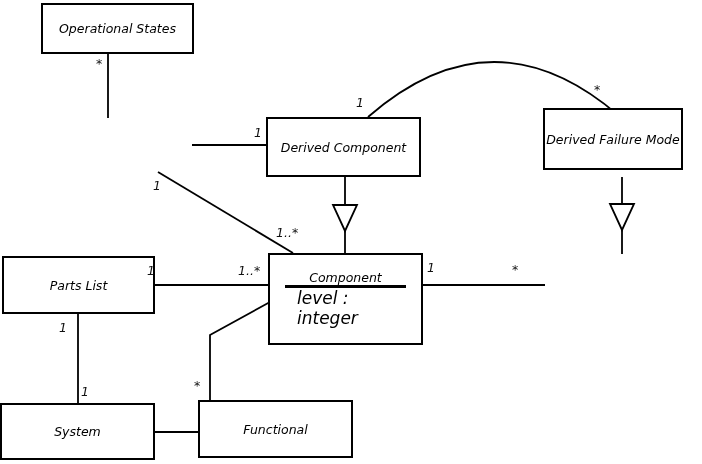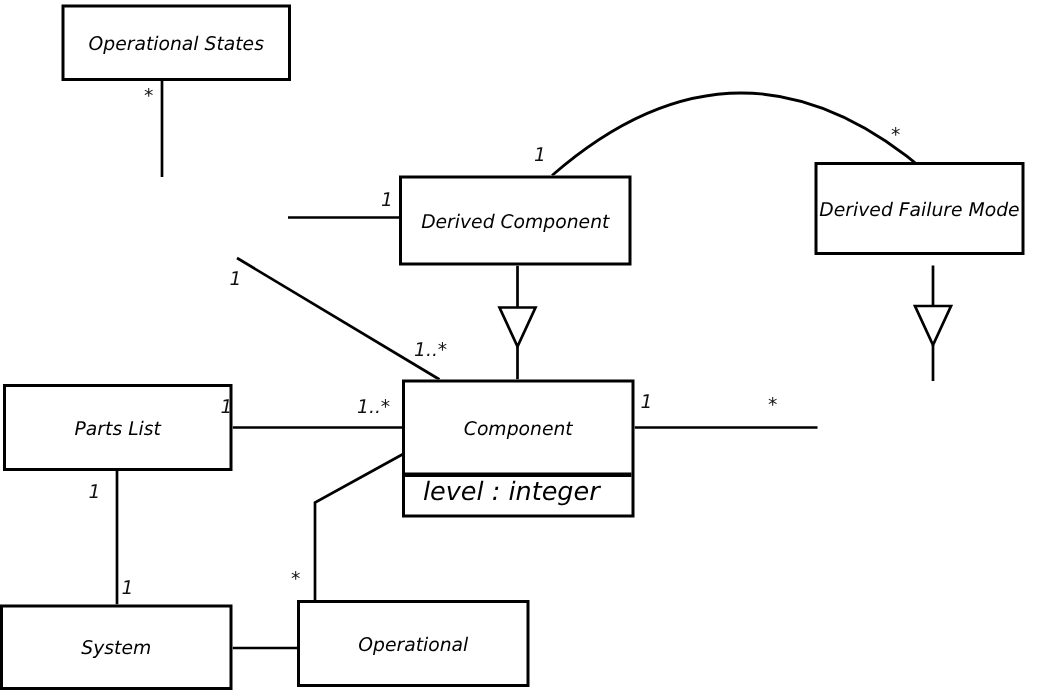--- a/index.html
+++ b/index.html
@@ -8,21 +8,21 @@
     font-family:"DejaVu Sans","Liberation Sans",sans-serif; color:#000;
     overflow:hidden;
     font-style:italic;
   }
   svg.edges { position:absolute; left:0; top:0; width:702px; height:464px; }
   .node {
     position:absolute; box-sizing:border-box; border:2px solid #000;
     background:#fff; display:flex; align-items:center; justify-content:center;
     font-size:12.5px; text-align:center; line-height:1.2;
   }
-  .node.component { flex-direction:column; align-items:stretch; justify-content:flex-start; padding:0; }
+  .node.component { flex-direction:column; align-items:stretch; justify-content:flex-start; padding:15px; }
   .node.component .name-compartment {
     height:60px; display:flex; align-items:center; justify-content:center;
     border-bottom:3px solid #000;
   }
   .node.component .attr-compartment {
     flex:1; display:flex; align-items:flex-start; justify-content:flex-start;
     padding-left:12px; font-size:17px; text-align:left;
   }
   .mult { position:absolute; font-size:12.5px; line-height:12px; color:#111; }
 </style>
@@ -85,21 +85,21 @@
       <span>level : integer</span>
     </div>
   </div>
 
 
   <div class="node" style="left:0px;top:403px;width:155px;height:57px">
     <span>System</span>
   </div>
 
   <div class="node" style="left:198px;top:400px;width:155px;height:58px">
-    <span>Operational</span>
+    <span>Functional</span>
   </div>
 
   <span class="mult" style="left:96px;top:58px">*</span>
 
   <span class="mult" style="left:254px;top:127px">1</span>
 
   <span class="mult" style="left:153px;top:180px">1</span>
 
   <span class="mult" style="left:276px;top:227px">1..*</span>
 

